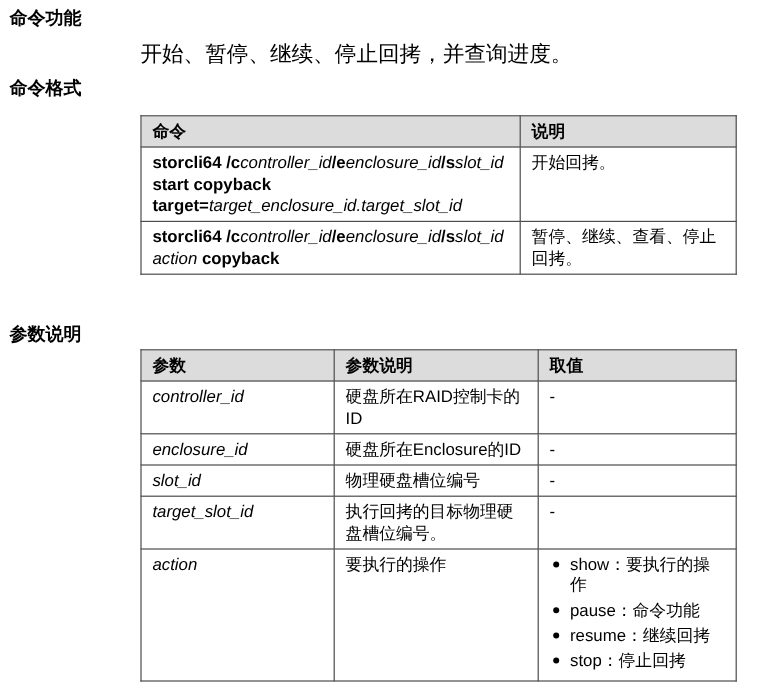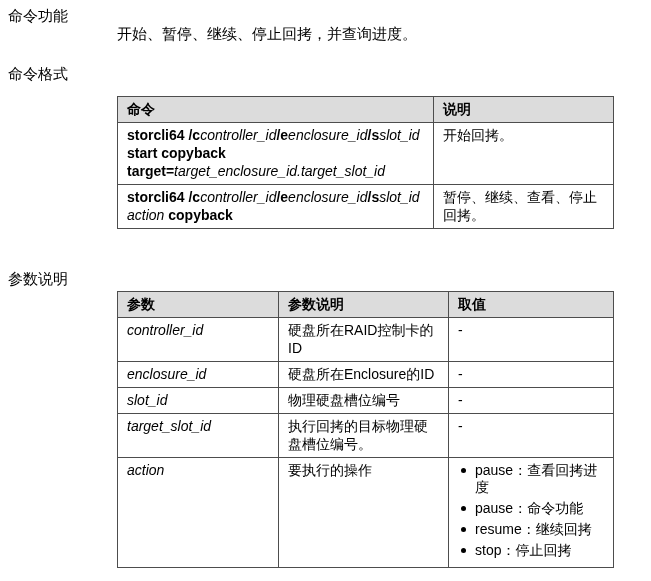--- a/index.html
+++ b/index.html
@@ -16,32 +16,32 @@
     position: relative;
     overflow: hidden;
     background: var(--bg);
     color: var(--text);
     font-family: "Liberation Sans", "DejaVu Sans", sans-serif;
   }
   .heading {
     position: absolute;
     left: 8px;
     font-size: 15px;
-    font-weight: normal;
+    font-weight: bold;
     line-height: 18px;
     white-space: nowrap;
   }
   #heading-function { top: 7px; }
   #heading-format   { top: 65px; }
   #heading-params   { top: 270px; }
   .intro-text {
     position: absolute;
     left: 117px;
-    top: 25px;
-    font-size: 15px;
+    top: 36px;
+    font-size: 18px;
     line-height: 18px;
     white-space: nowrap;
   }
   .doc-table {
     position: absolute;
     left: 117px;
     width: 496px;
     border-collapse: collapse;
     table-layout: fixed;
   }
@@ -151,21 +151,21 @@
       <td>执行回拷的目标物理硬盘槽位编号。</td>
       <td>-</td>
     </tr>
     <tr style="height:94px">
       <td class="param-cell">action</td>
       <td>要执行的操作</td>
       <td>
         <ul class="value-list">
           <li>
               <span class="bullet-dot"></span>
-              <span>pause：查看回拷进度</span>
+              <span>show：要执行的操作</span>
             </li>
           <li>
               <span class="bullet-dot"></span>
               <span>pause：命令功能</span>
             </li>
           <li>
               <span class="bullet-dot"></span>
               <span>resume：继续回拷</span>
             </li>
           <li>

